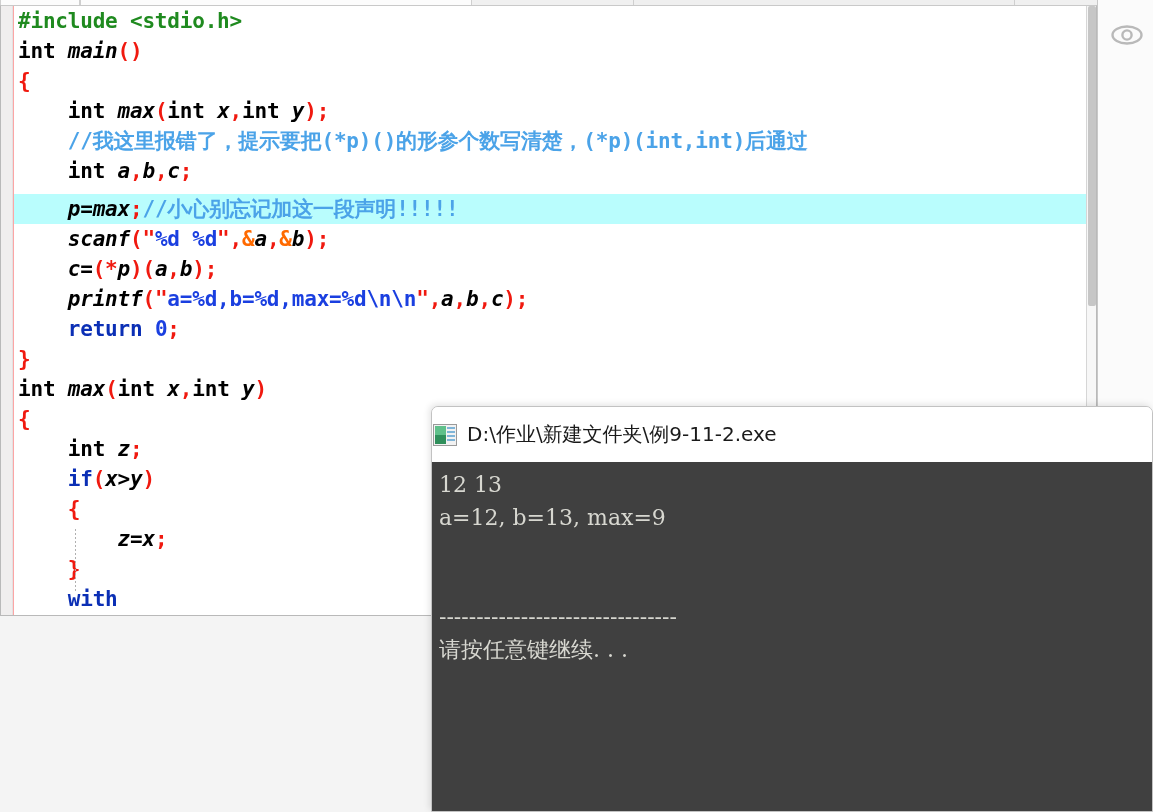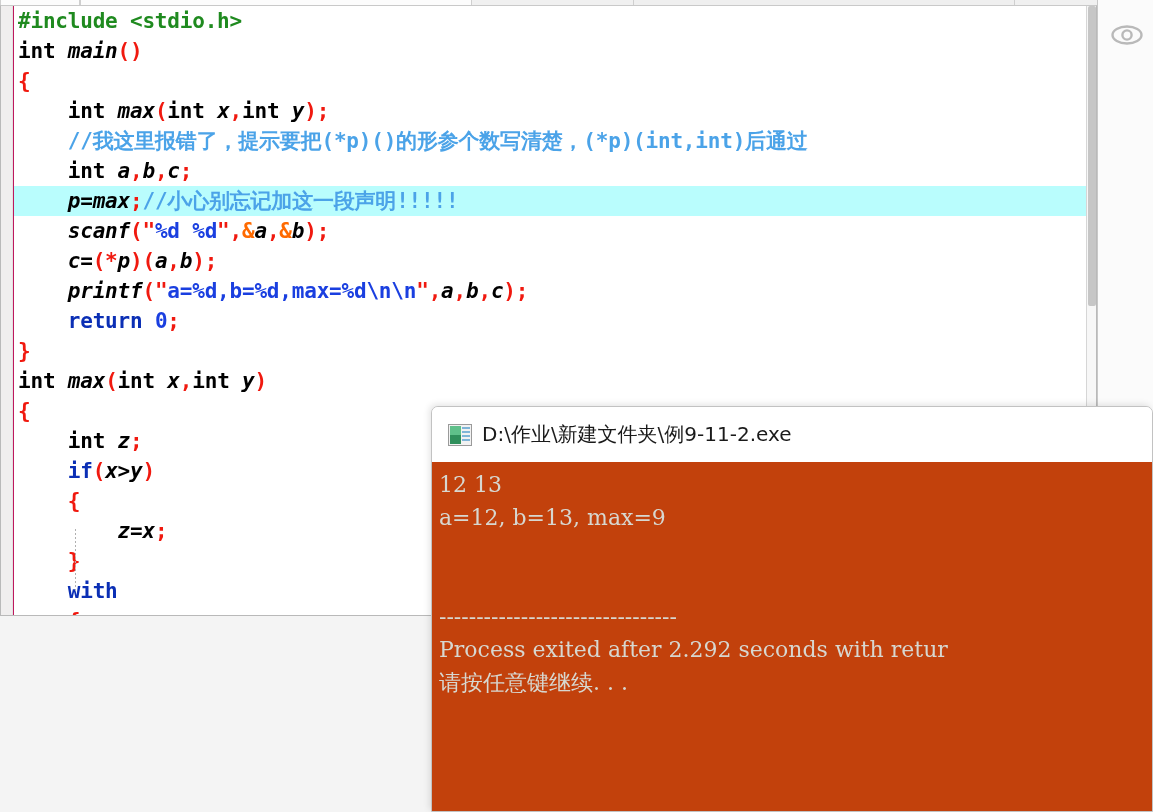--- a/index.html
+++ b/index.html
@@ -40,21 +40,21 @@
   }
   #tab-strip .tab-a { left: 0px;  width: 78px; }
   #tab-strip .tab-b { left: 80px; width: 390px; }
   #tab-strip .tab-c { left: 633px; width: 380px; background:#efefef; }
 
   
   #editor-panel {
     position: absolute;
     left: 0; top: 5px;
     width: 1097px; height: 611px;
-    background: #be185d;
+    background: #fca5a5;
     border: 1px solid #b9b9b9;
     border-top: 1px solid #c9c9c9;
     box-sizing: border-box;
     overflow: hidden;
   }
   
   #editor-gutter {
     position: absolute;
     left: 0; top: 0;
     width: 12px; height: 100%;
@@ -75,21 +75,21 @@
     height: 30px;
     line-height: 30px;
     white-space: pre;
     font-family: "DejaVu Sans Mono", monospace;
     font-size: 21px;
     font-weight: bold;
     color: #000000;
     letter-spacing: -0.2px;
   }
   .code-line .txt { padding-left: 4px; display: inline-block; }
-  .code-line.hl { background: #b9fdfd; }
+  .code-line.hl { background: #b9fdfd; margin-top: 8px; }
 
   
   .t-prep   { color: #1f8a1f; }
   .t-kw     { color: #000000; }
   .t-plain  { color: #000000; font-style: italic; }
   .t-punct  { color: #f0190f; }
   .t-str    { color: #1a3fe0; }
   .t-num    { color: #1a3fe0; }
   .t-cmt    { color: #4ba3e8; }
   .t-ret    { color: #0b2fb5; }
@@ -148,40 +148,40 @@
     box-shadow: -2px -2px 6px rgba(0,0,0,0.10);
     overflow: hidden;
   }
   #console-titlebar {
     position: absolute;
     left: 0; top: 0;
     width: 100%; height: 55px;
     background: #ffffff;
     display: flex;
     align-items: center;
-    padding-left: 16px;
+    padding-left: 1px;
     box-sizing: border-box;
   }
   #console-title-icon {
     width: 24px; height: 22px;
     margin-right: 10px;
     flex: 0 0 auto;
     position: relative;
   }
   #console-title-text {
     font-family: "DejaVu Sans", sans-serif;
     font-size: 20px;
     color: #1a1a1a;
     white-space: nowrap;
   }
   #console-body {
     position: absolute;
     left: 0; top: 55px;
     width: 100%; height: 351px;
-    background: #c2410c;
+    background: #404040;
     padding: 6px 0 0 4px;
     box-sizing: border-box;
     overflow: hidden;
   }
   .con-line {
     font-family: "DejaVu Serif", serif;
     font-size: 22px;
     line-height: 33px;
     color: #d7d7d0;
     white-space: pre;
@@ -263,18 +263,17 @@
       </div>
       <div id="console-title-text">D:\作业\新建文件夹\例9-11-2.exe</div>
     </div>
     <div id="console-body">
 
     <div class="con-line">12 13</div>
         <div class="con-line">a=12, b=13, max=9</div>
         <div class="con-line blank"> </div>
         <div class="con-line blank"> </div>
         <div class="con-line">--------------------------------</div>
-        <div class="con-line">Process exited after 2.292 seconds with retur</div>
         <div class="con-line">请按任意键继续. . .</div>
       </div>
   </div>
 
 </div>
 
 </body></html>

